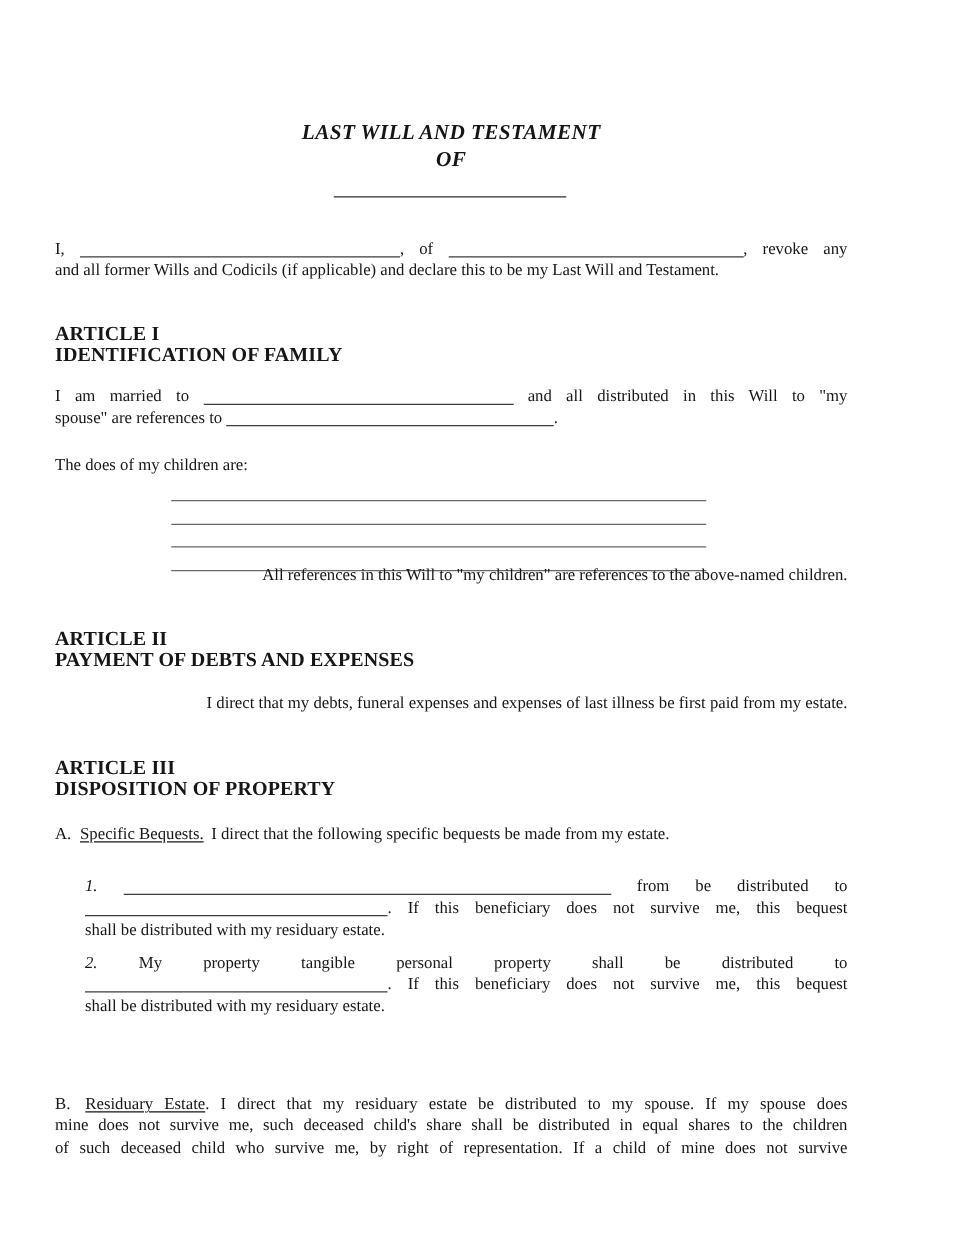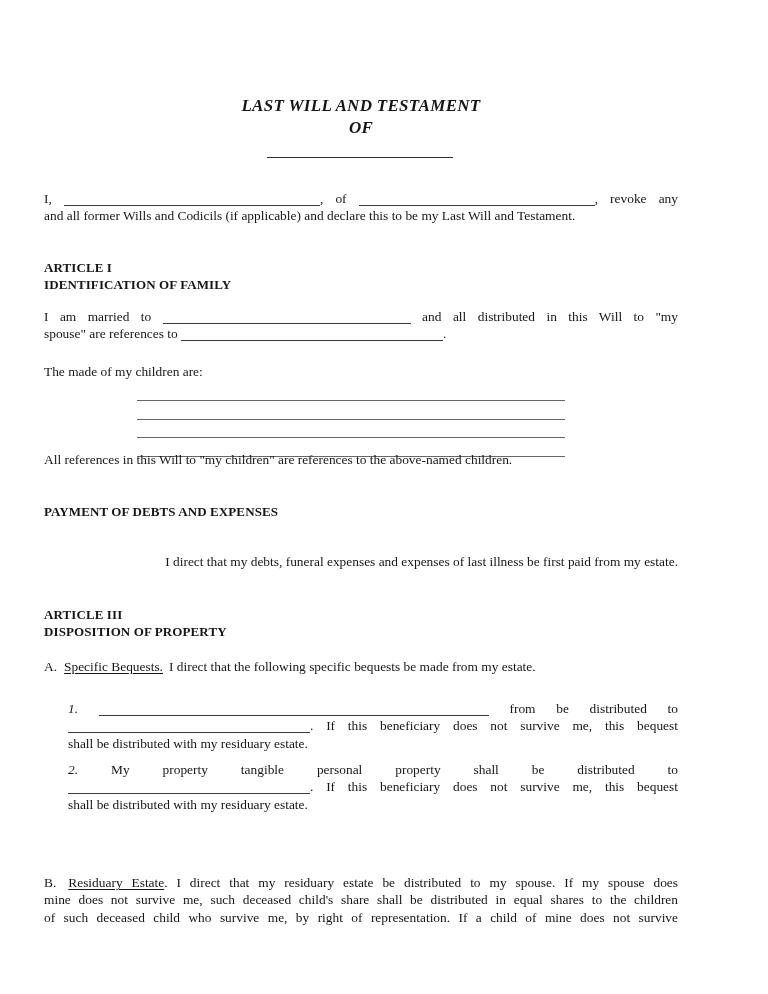--- a/index.html
+++ b/index.html
@@ -9,21 +9,21 @@
     background:#ffffff;
     font-family:"Liberation Serif","DejaVu Serif",serif;
     color:#161616;
     font-size:13.4px;
     line-height:17.4px;
     overflow:hidden;
   }
   .abs { position:absolute; left:44px; width:634px; }
   .ind { position:absolute; left:68px; width:610px; }
   .title-block { text-align:center; font-weight:bold; font-style:italic; font-size:17px; line-height:22px; letter-spacing:0.3px; }
-  .hd { font-weight:bold; font-size:13px; letter-spacing:0.1px; }
+  .hd { font-weight:bold; font-size:16px; letter-spacing:0.1px; }
   .jline { text-align:justify; text-align-last:justify; }
   .lline { text-align:left; }
   .blank {
     display:inline-block;
     border-bottom:1px solid #3c3c3c;
     height:12px;
     vertical-align:-3px;
   }
   .name-rule {
     position:absolute;
@@ -70,32 +70,33 @@
       <span>I am married to</span>
       <span class="blank w248"></span>
       <span>and all distributed in this Will to "my</span>
     </div>
     <div class="lline">
       <span>spouse" are references to</span>
       <span class="blank w262"></span><span>.</span>
     </div>
   </div>
 
-  <div class="abs lline" style="top:363px;">The made of my children are:</div>
+  <div class="abs lline" style="top:363px;">The does of my children are:</div>
 
   <div class="child-rules">
     <div class="child-rule"></div>
     <div class="child-rule"></div>
     <div class="child-rule"></div>
     <div class="child-rule"></div>
   </div>
 
-  <div class="abs lline" style="top:451px;">All references in this Will to "my children" are references to the above-named children.</div>
+  <div class="abs lline" style="top:451px;text-align:right;">All references in this Will to "my children" are references to the above-named children.</div>
 
   <div class="abs hd" style="top:503px;">
+    <div>ARTICLE II</div>
     <div>PAYMENT OF DEBTS AND EXPENSES</div>
   </div>
 
   <div class="abs lline" style="top:553px;text-align:right;">I direct that my debts, funeral expenses and expenses of last illness be first paid from my estate.</div>
 
   <div class="abs hd" style="top:606px;">
     <div>ARTICLE III</div>
     <div>DISPOSITION OF PROPERTY</div>
   </div>
 

